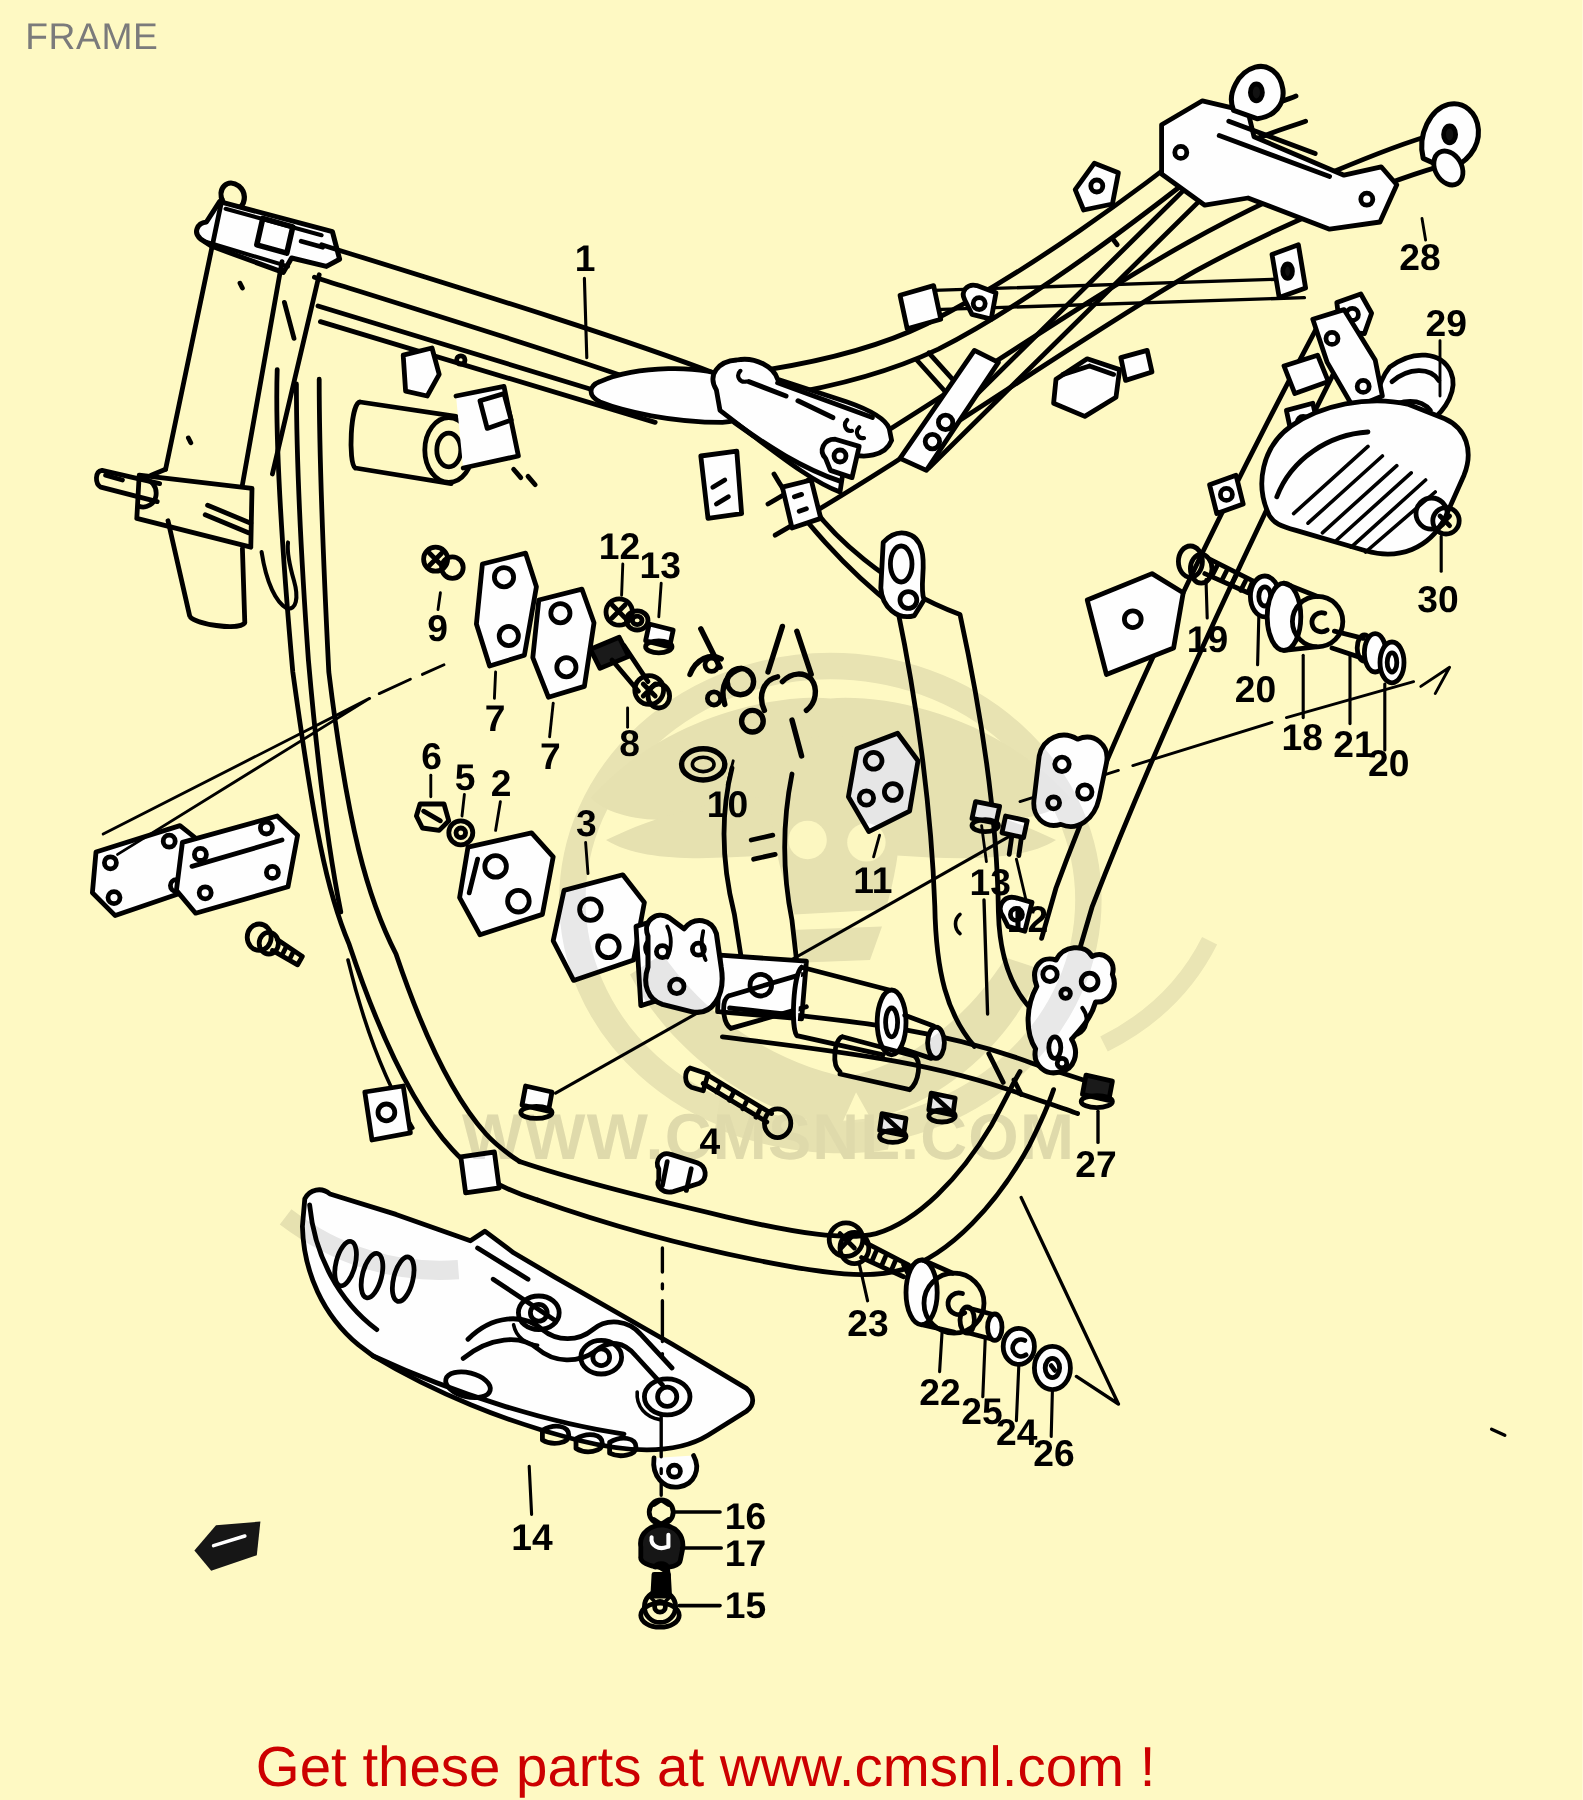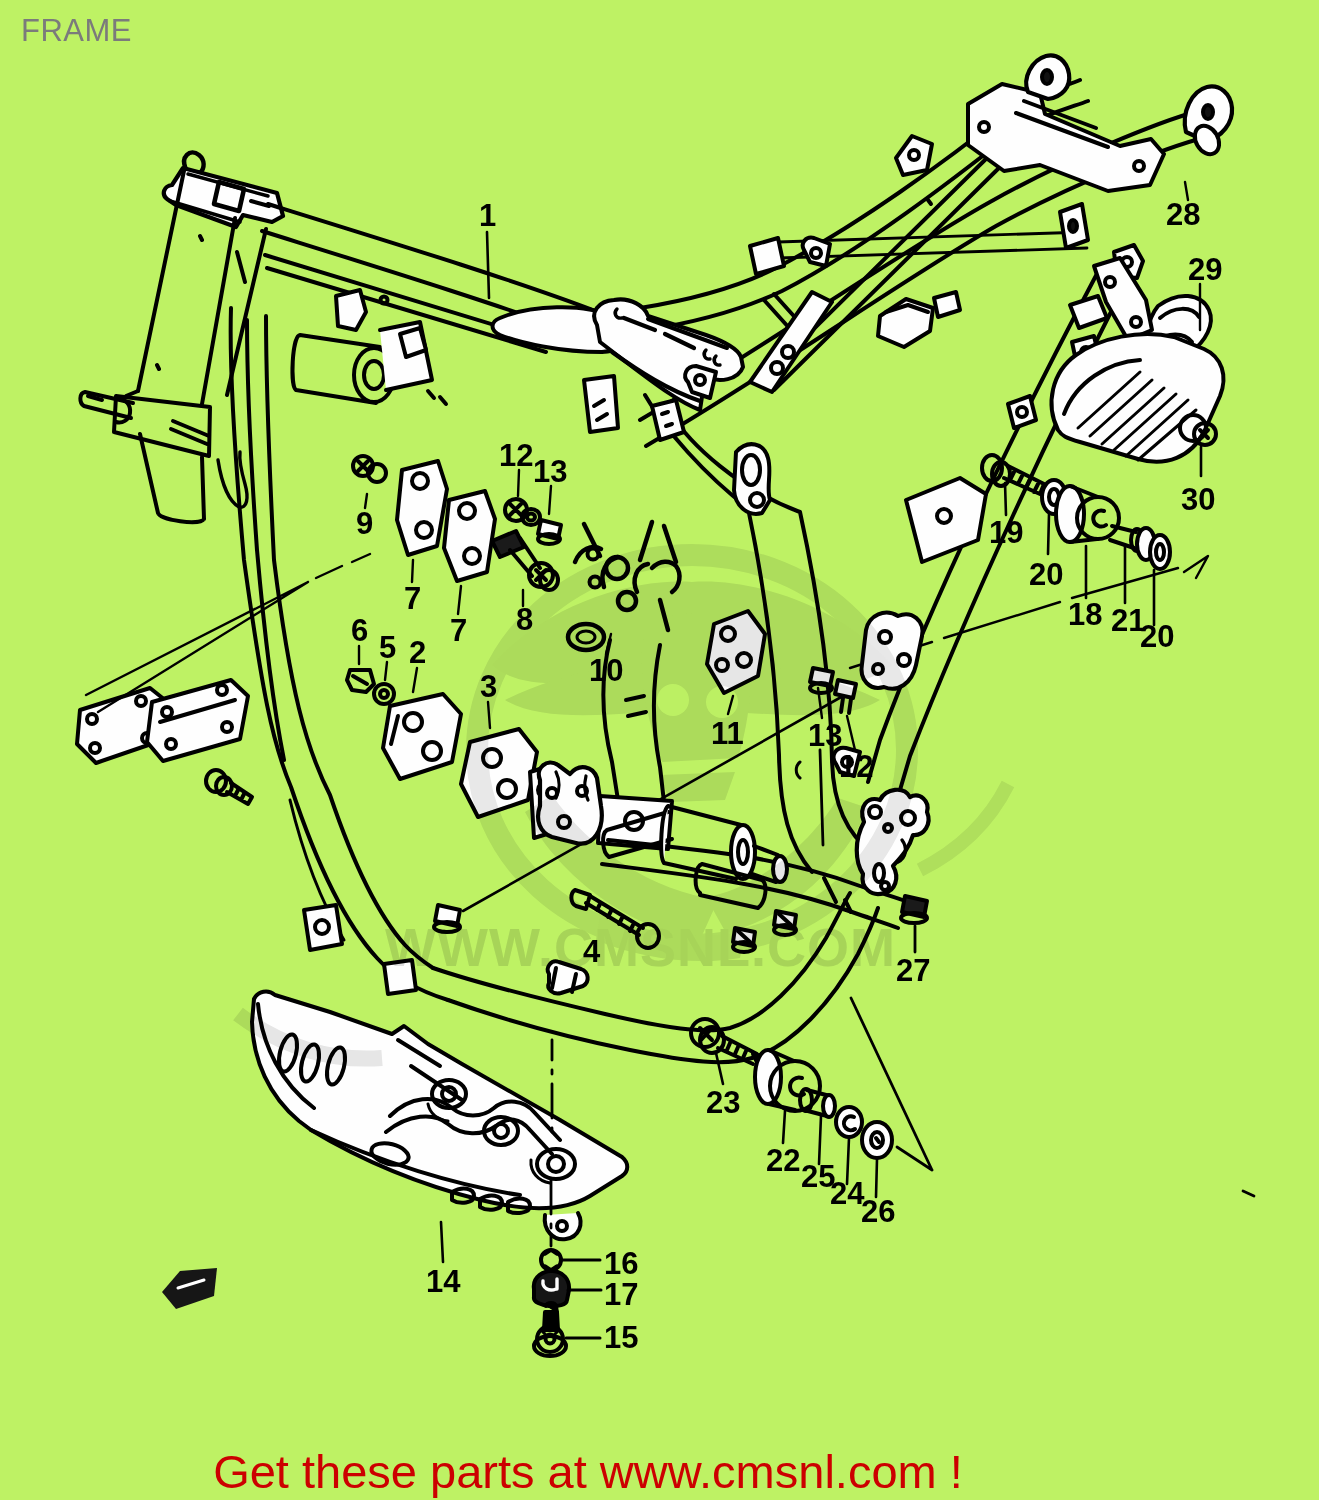--- a/index.html
+++ b/index.html
@@ -1,16 +1,16 @@
 <!DOCTYPE html>
 <html><head>
 <meta charset="utf-8">
 <style>
 html,body{margin:0;padding:0;background:#ffffff;}
-#page{position:relative;width:1319px;height:1500px;background:#bef264;overflow:hidden;font-family:"Liberation Sans",sans-serif;}
+#page{position:relative;width:1319px;height:1500px;background:#fef9c3;overflow:hidden;font-family:"Liberation Sans",sans-serif;}
 #title{position:absolute;left:21px;top:13px;font-size:31px;color:#7b7b7b;letter-spacing:0.5px;}
 #bottomtext{position:absolute;left:0;top:1444px;width:1176px;text-align:center;font-size:47px;color:#cc0000;}
 svg{position:absolute;left:0;top:0;}
 .n{font-family:"Liberation Sans",sans-serif;font-weight:bold;font-size:31px;fill:#000;}
 </style>
 </head>
 <body>
 <div id="page">
 
 <div id="title">FRAME</div>

